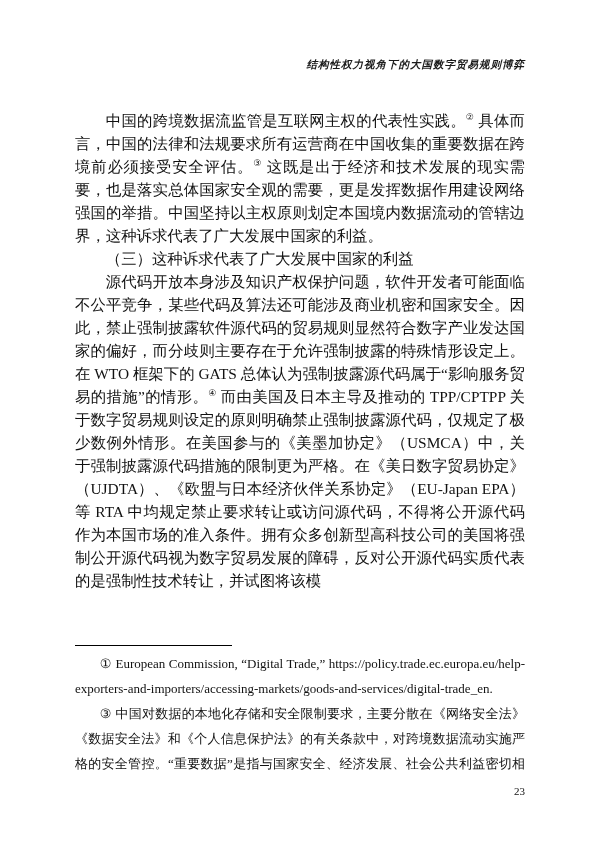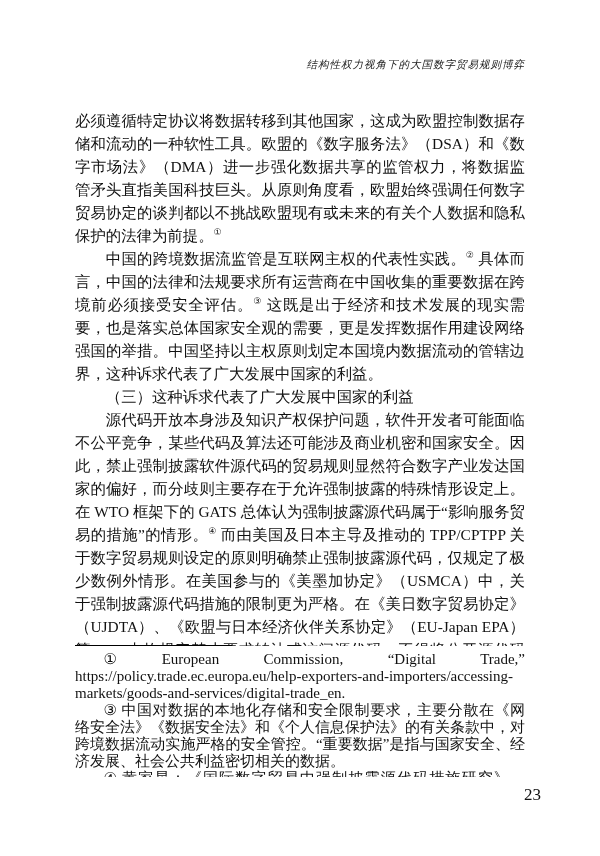--- a/index.html
+++ b/index.html
@@ -18,21 +18,21 @@
     overflow: hidden;
   }
   .running-header {
     position: absolute;
     top: 58px;
     left: 75px;
     width: 450px;
     text-align: right;
     font-size: 10.5px;
     font-style: italic;
-    font-weight: normal;
+    font-weight: bold;
     letter-spacing: 1px;
     color: #1a1a1a;
     white-space: nowrap;
   }
   .body-text {
     position: absolute;
     top: 109px;
     left: 75px;
     width: 450px;
     height: 537px;
@@ -60,52 +60,51 @@
     width: 157px;
     height: 0;
     border-top: 1.2px solid #000;
   }
   .footnotes {
     position: absolute;
     top: 651px;
     left: 75px;
     width: 450px;
     height: 126px;
-    font-size: 15px;
-    line-height: 17px;
+    font-size: 13px;
+    line-height: 25px;
     text-align: justify;
     overflow: hidden;
     overflow-wrap: anywhere;
   }
   .footnotes p.footnote {
     margin: 0;
     padding: 0;
     text-indent: 1.9em;
   }
   .footnotes .fn-marker {
     margin-right: 4px;
   }
   .page-number {
     position: absolute;
     top: 785px;
-    left: 91px;
+    left: 75px;
     width: 450px;
     text-align: right;
-    font-size: 17px;
+    font-size: 11px;
     color: #111;
   }
 </style>
 </head>
 <body>
 
 <div class="page">
   <div class="running-header">结构性权力视角下的大国数字贸易规则博弈</div>
 
   <div class="body-text">
-      <p>必须遵循特定协议将数据转移到其他国家，这成为欧盟控制数据存储和流动的一种软性工具。欧盟的《数字服务法》（DSA）和《数字市场法》（DMA）进一步强化数据共享的监管权力，将数据监管矛头直指美国科技巨头。从原则角度看，欧盟始终强调任何数字贸易协定的谈判都以不挑战欧盟现有或未来的有关个人数据和隐私保护的法律为前提。<sup class="fnref">①</sup></p>
       <p class="indent">中国的跨境数据流监管是互联网主权的代表性实践。<sup class="fnref">②</sup> 具体而言，中国的法律和法规要求所有运营商在中国收集的重要数据在跨境前必须接受安全评估。<sup class="fnref">③</sup> 这既是出于经济和技术发展的现实需要，也是落实总体国家安全观的需要，更是发挥数据作用建设网络强国的举措。中国坚持以主权原则划定本国境内数据流动的管辖边界，这种诉求代表了广大发展中国家的利益。</p>
       <p class="indent">（三）这种诉求代表了广大发展中国家的利益</p>
       <p class="indent">源代码开放本身涉及知识产权保护问题，软件开发者可能面临不公平竞争，某些代码及算法还可能涉及商业机密和国家安全。因此，禁止强制披露软件源代码的贸易规则显然符合数字产业发达国家的偏好，而分歧则主要存在于允许强制披露的特殊情形设定上。在 WTO 框架下的 GATS 总体认为强制披露源代码属于“影响服务贸易的措施”的情形。<sup class="fnref">④</sup> 而由美国及日本主导及推动的 TPP/CPTPP 关于数字贸易规则设定的原则明确禁止强制披露源代码，仅规定了极少数例外情形。在美国参与的《美墨加协定》（USMCA）中，关于强制披露源代码措施的限制更为严格。在《美日数字贸易协定》（UJDTA）、《欧盟与日本经济伙伴关系协定》（EU-Japan EPA）等 RTA 中均规定禁止要求转让或访问源代码，不得将公开源代码作为本国市场的准入条件。拥有众多创新型高科技公司的美国将强制公开源代码视为数字贸易发展的障碍，反对公开源代码实质代表的是强制性技术转让，并试图将该模</p>
     </div>
 
   <div class="footnote-sep"></div>
 
   <div class="footnotes">
       <p class="footnote"><span class="fn-marker">①</span>European Commission, “Digital Trade,” https://policy.trade.ec.europa.eu/help-exporters-and-importers/accessing-markets/goods-and-services/digital-trade_en.</p>
       <p class="footnote"><span class="fn-marker">③</span>中国对数据的本地化存储和安全限制要求，主要分散在《网络安全法》《数据安全法》和《个人信息保护法》的有关条款中，对跨境数据流动实施严格的安全管控。“重要数据”是指与国家安全、经济发展、社会公共利益密切相关的数据。</p>

